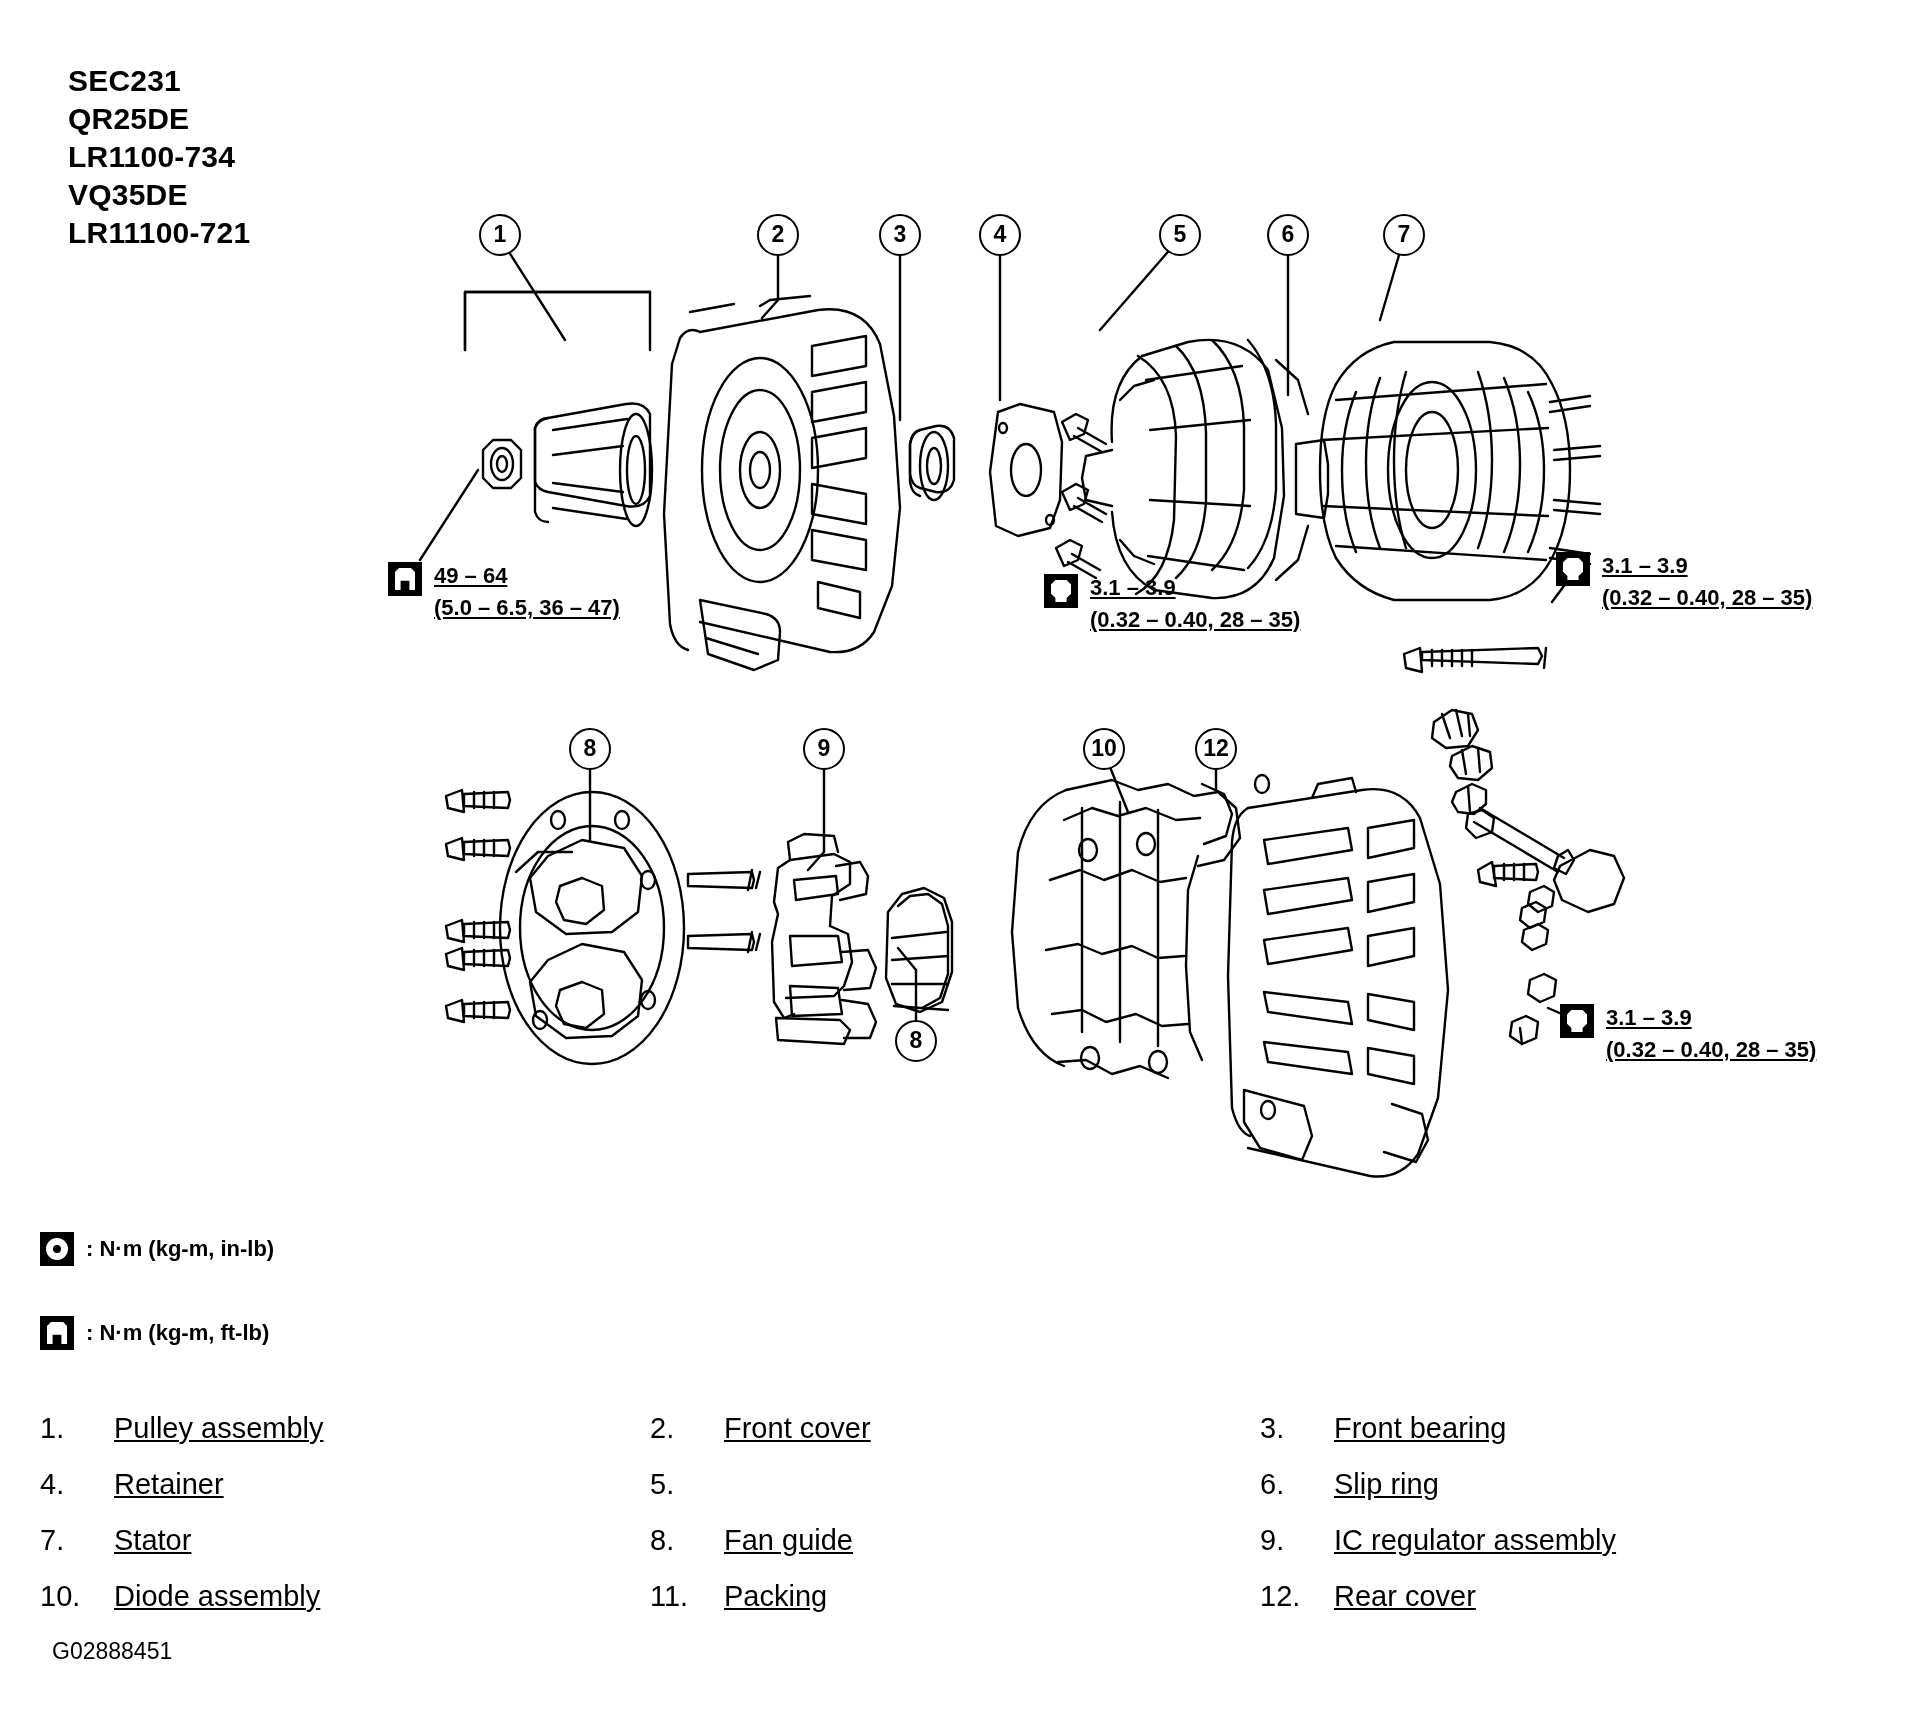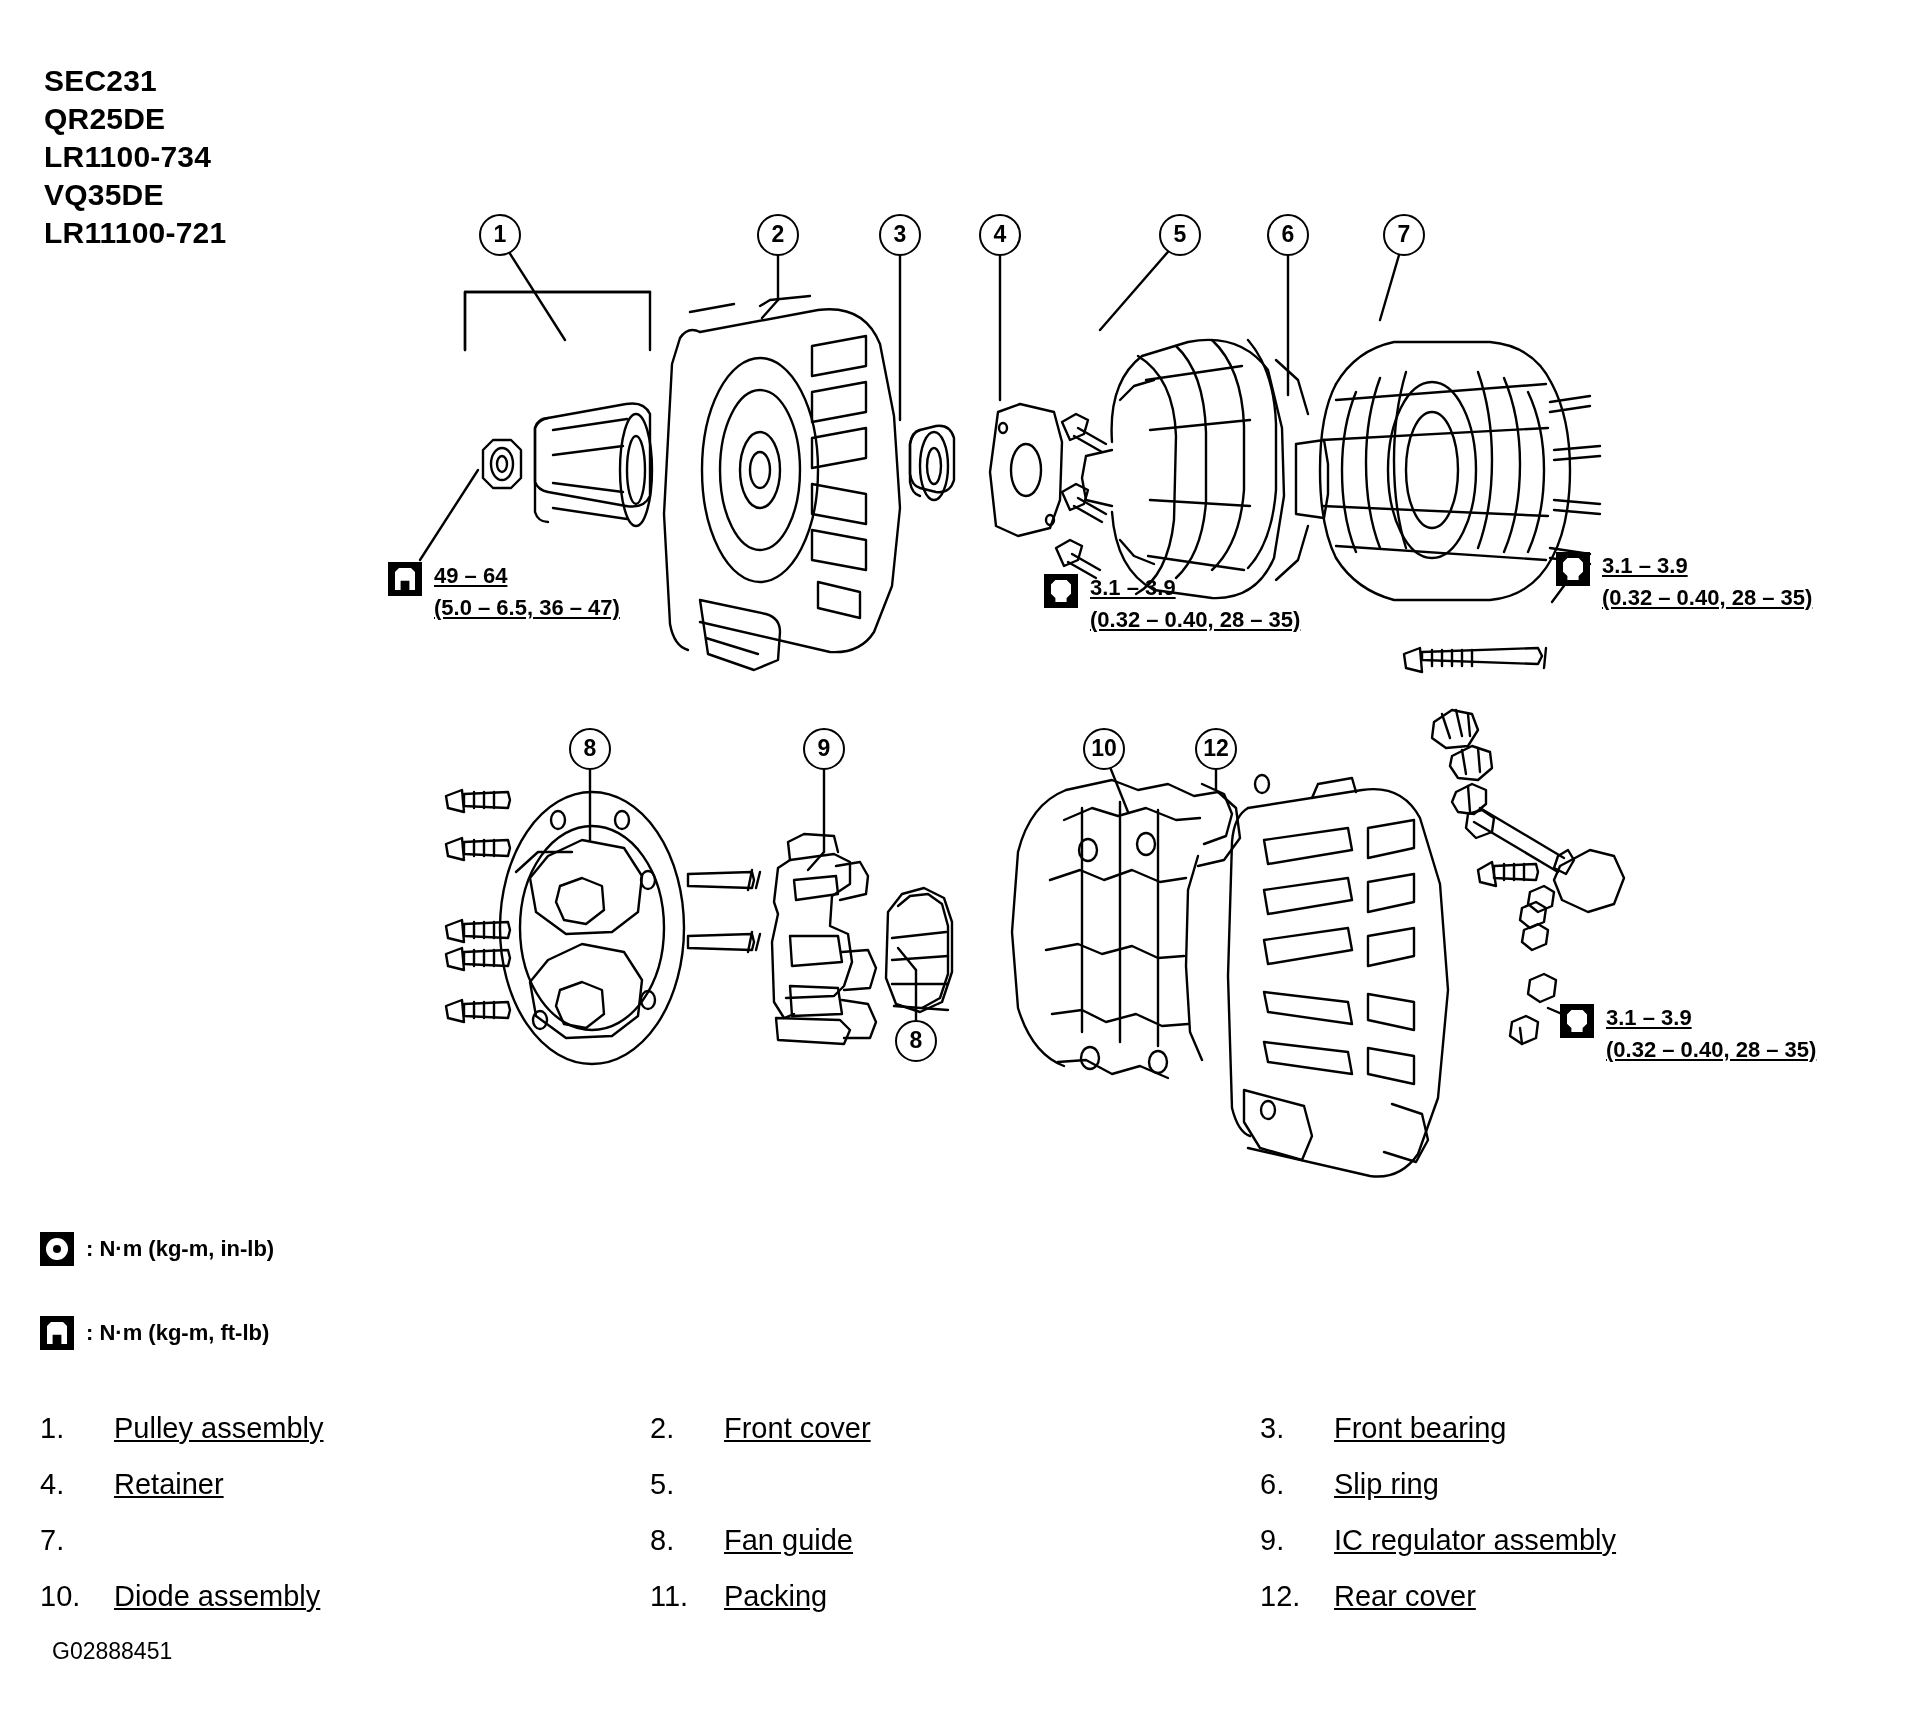--- a/index.html
+++ b/index.html
@@ -12,21 +12,21 @@
     height: 1727px;
     position: relative;
     font-family: "Liberation Sans", sans-serif;
     color: #000000;
     overflow: hidden;
   }
 
   
   #header-codes {
     position: absolute;
-    left: 44px;
+    left: 68px;
     top: 62px;
     font-size: 30px;
     font-weight: bold;
     line-height: 1.27;
     letter-spacing: 0.2px;
   }
 
   
   .callout {
     position: absolute;
@@ -495,20 +495,21 @@
       <span class="part-num">5.</span>
     </div>
     <div class="part-cell">
       <span class="part-num">6.</span>
       <span class="part-label">Slip ring</span>
     </div>
   </div>
   <div class="parts-row">
     <div class="part-cell">
       <span class="part-num">7.</span>
+      <span class="part-label">Stator</span>
     </div>
     <div class="part-cell">
       <span class="part-num">8.</span>
       <span class="part-label">Fan guide</span>
     </div>
     <div class="part-cell">
       <span class="part-num">9.</span>
       <span class="part-label">IC regulator assembly</span>
     </div>
   </div>

